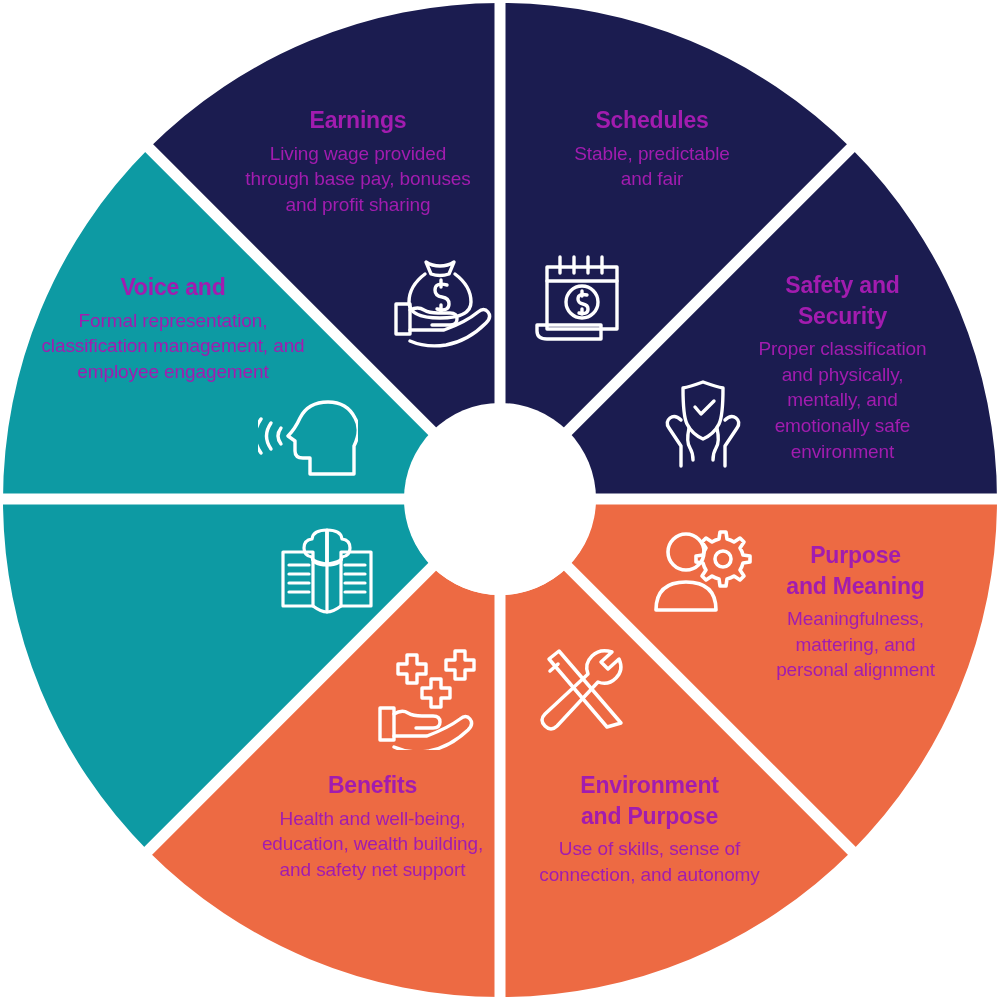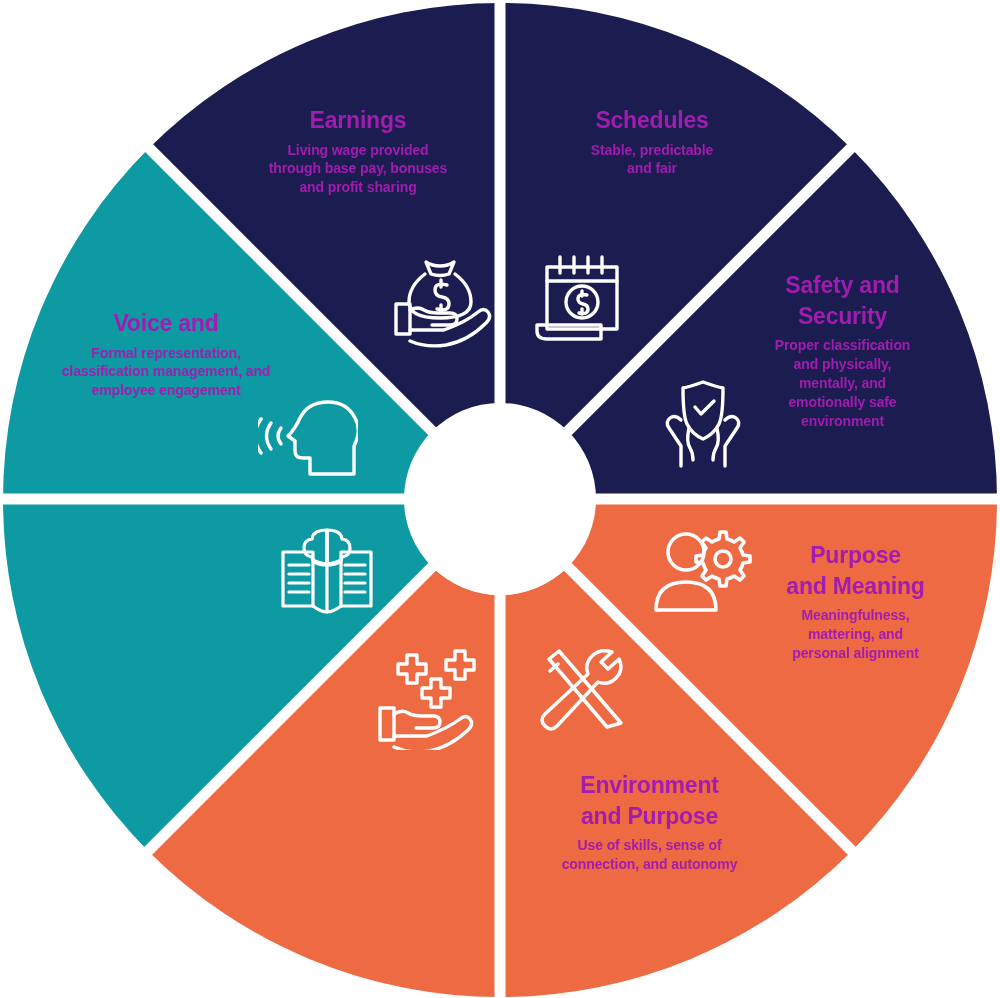--- a/index.html
+++ b/index.html
@@ -30,35 +30,35 @@
     pointer-events: none;
   }
   .seg-title {
     font-size: 23px;
     font-weight: bold;
     line-height: 1.33;
     letter-spacing: -0.2px;
     margin: 0 0 5px 0;
   }
   .seg-desc {
-    font-size: 14px;
-    font-weight: bold;
+    font-size: 19px;
+    font-weight: normal;
     line-height: 1.35;
     letter-spacing: -0.1px;
     margin: 0;
   }
   
   #txt-earnings   { left: 213px; top: 105px;  width: 290px; }
   #txt-schedules  { left: 512px; top: 105px;  width: 280px; }
   #txt-safety     { left: 735px; top: 270px;  width: 215px; }
   #txt-purpose    { left: 748px; top: 540px;  width: 215px; }
   #txt-environ    { left: 512px; top: 770px;  width: 275px; }
   #txt-benefits   { left: 240px; top: 770px;  width: 265px; }
   #txt-learning   { left: 32px;  top: 540px;  width: 222px; }
-  #txt-voice      { left: 25px;  top: 272px;  width: 282px; margin-top: 36px; }
+  #txt-voice      { left: 32px;  top: 272px;  width: 282px; }
 
   .icon-box {
     position: absolute;
     pointer-events: none;
   }
   #ico-earnings { left: 386px; top: 240px; }
   #ico-schedules{ left: 531px; top: 249px; }
   #ico-safety   { left: 651px; top: 376px; }
   #ico-purpose  { left: 648px; top: 524px; }
   #ico-environ  { left: 531px; top: 645px; }
@@ -247,20 +247,28 @@
     <p class="seg-title">
       <span>Environment</span><br>
       <span>and Purpose</span>
     </p>
     <p class="seg-desc">
       <span>Use of skills, sense of</span><br>
       <span>connection, and autonomy</span>
     </p>
   </div>
 
+  <div class="seg-text" id="txt-benefits">
+    <p class="seg-title">Benefits</p>
+    <p class="seg-desc">
+      <span>Health and well-being,</span><br>
+      <span>education, wealth building,</span><br>
+      <span>and safety net support</span>
+    </p>
+  </div>
 
 
   <div class="seg-text" id="txt-voice">
     <p class="seg-title">
       <span>Voice and</span><br>
     </p>
     <p class="seg-desc">
       <span>Formal representation,</span><br>
       <span>classification management, and</span><br>
       <span>employee engagement</span>

